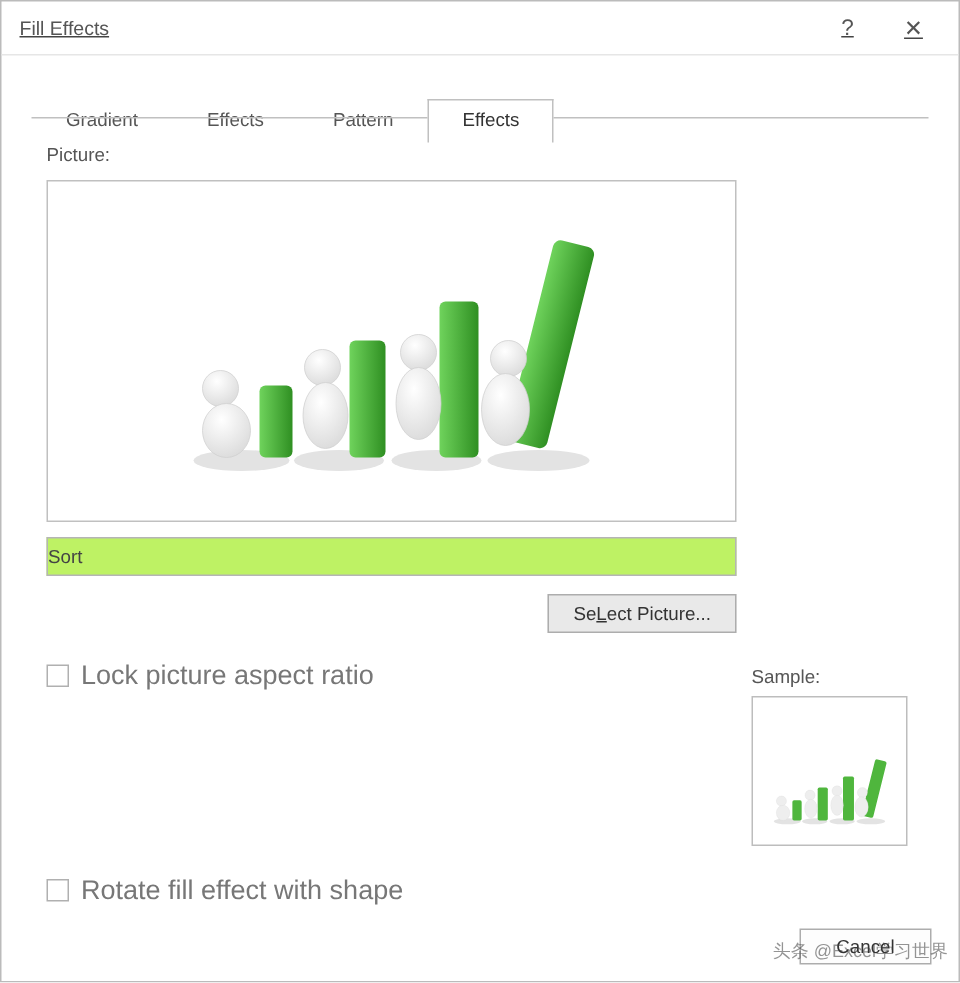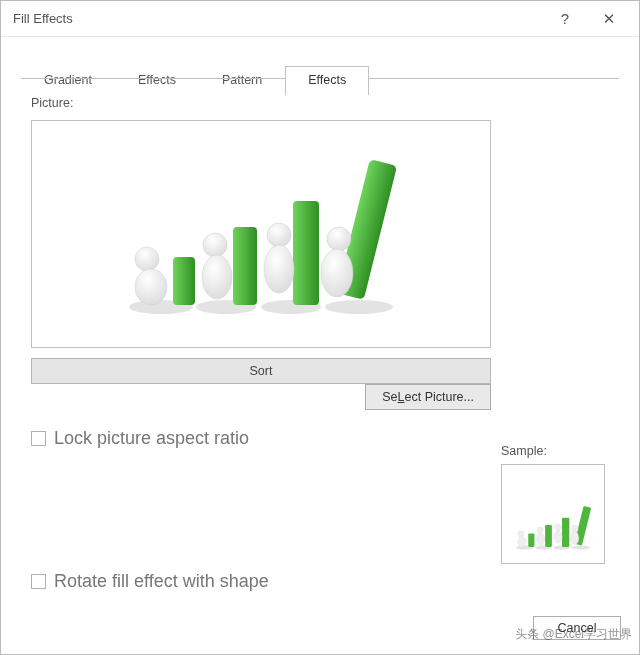--- a/index.html
+++ b/index.html
@@ -21,20 +21,21 @@
     background: #fff;
     display: flex;
     flex-direction: column;
   }
   .titlebar {
     height: 36px;
     display: flex;
     align-items: center;
     padding: 0 8px 0 12px;
     border-bottom: 1px solid #e6e6e6;
+    text-decoration: underline;
   }
   .titlebar .title {
     flex: 1;
     font-size: 13px;
     color: #555;
   }
   .titlebar .tbtn {
     width: 44px;
     height: 36px;
     display: flex;
@@ -88,30 +89,30 @@
     display: flex;
     align-items: center;
     justify-content: center;
     overflow: hidden;
   }
   .sort-btn {
     margin-top: 10px;
     width: 460px;
     height: 26px;
     border: 1px solid #b5b5b5;
-    background: #e5e5e5;
+    background: #bef264;
     font-size: 12.5px;
     color: #444;
-    text-align: center;
     line-height: 24px;
   }
   .select-pic-row {
     width: 460px;
     display: flex;
     justify-content: flex-end;
+    margin-top: 12px;
   }
   .select-pic-btn {
     height: 26px;
     padding: 0 16px;
     border: 1px solid #adadad;
     background: #e9e9e9;
     font-size: 12.5px;
     color: #333;
     line-height: 24px;
   }

